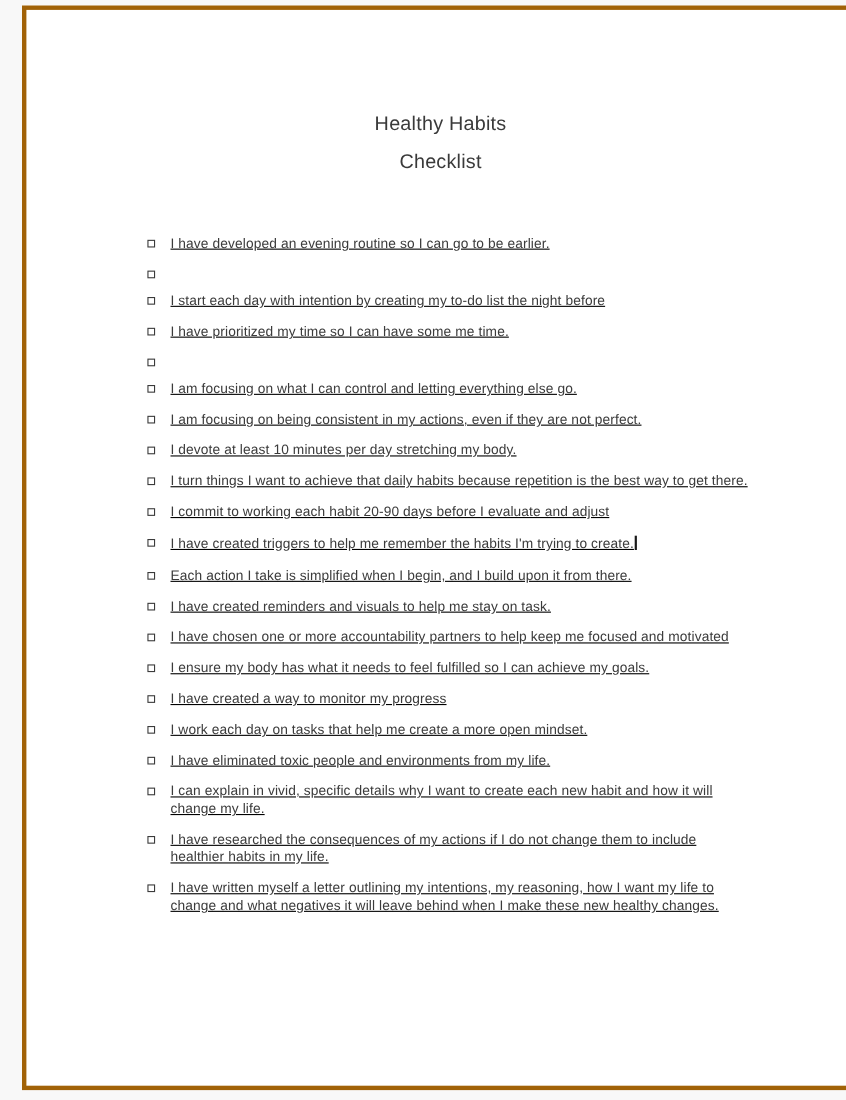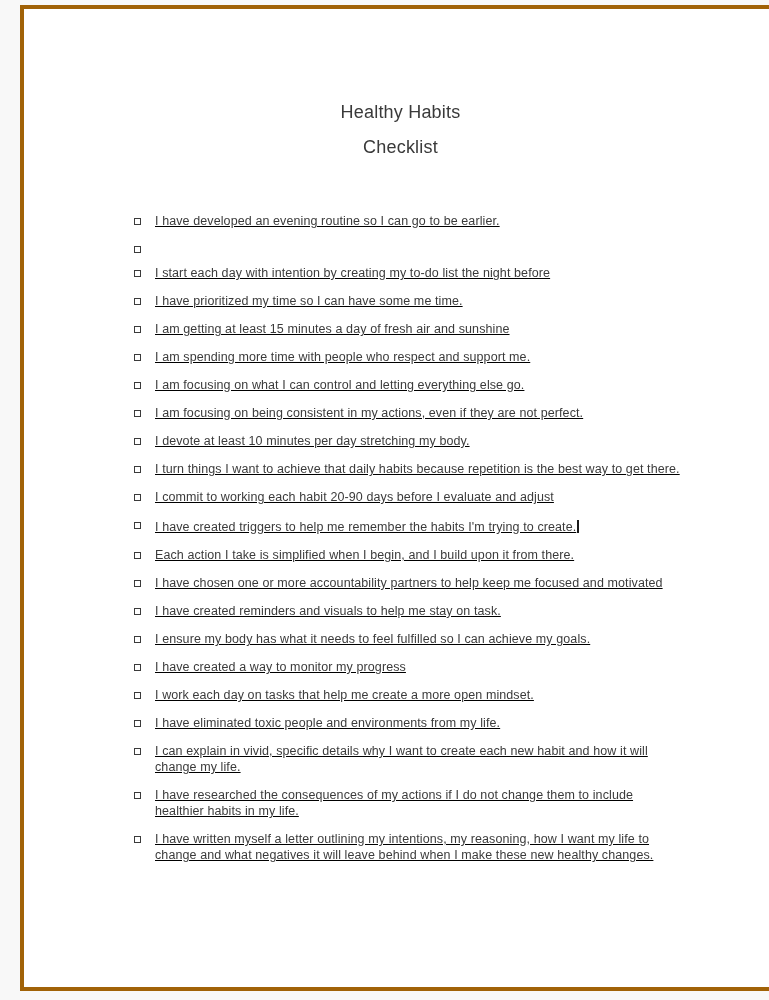--- a/index.html
+++ b/index.html
@@ -91,27 +91,22 @@
       <span class="item-text">I start each day with intention by creating my to-do list the night before</span>
     </div>
 
     <div class="item">
       <span class="checkbox"></span>
       <span class="item-text">I have prioritized my time so I can have some me time.</span>
     </div>
 
     <div class="item">
       <span class="checkbox"></span>
-      <span class="item-text">I am getting at least 15 minutes a day of fresh air and sunshine</span>
     </div>
 
-    <div class="item">
-      <span class="checkbox"></span>
-      <span class="item-text">I am spending more time with people who respect and support me.</span>
-    </div>
 
     <div class="item">
       <span class="checkbox"></span>
       <span class="item-text">I am focusing on what I can control and letting everything else go.</span>
     </div>
 
     <div class="item">
       <span class="checkbox"></span>
       <span class="item-text">I am focusing on being consistent in my actions, even if they are not perfect.</span>
     </div>
@@ -137,26 +132,26 @@
     </div>
 
     <div class="item">
       <span class="checkbox"></span>
       <span class="item-text">Each action I take is simplified when I begin, and I build upon it from there.</span>
     </div>
 
 
     <div class="item">
       <span class="checkbox"></span>
-      <span class="item-text">I have chosen one or more accountability partners to help keep me focused and motivated</span>
+      <span class="item-text">I have created reminders and visuals to help me stay on task.</span>
     </div>
 
     <div class="item">
       <span class="checkbox"></span>
-      <span class="item-text">I have created reminders and visuals to help me stay on task.</span>
+      <span class="item-text">I have chosen one or more accountability partners to help keep me focused and motivated</span>
     </div>
 
     <div class="item">
       <span class="checkbox"></span>
       <span class="item-text">I ensure my body has what it needs to feel fulfilled so I can achieve my goals.</span>
     </div>
 
     <div class="item">
       <span class="checkbox"></span>
       <span class="item-text">I have created a way to monitor my progress</span>

